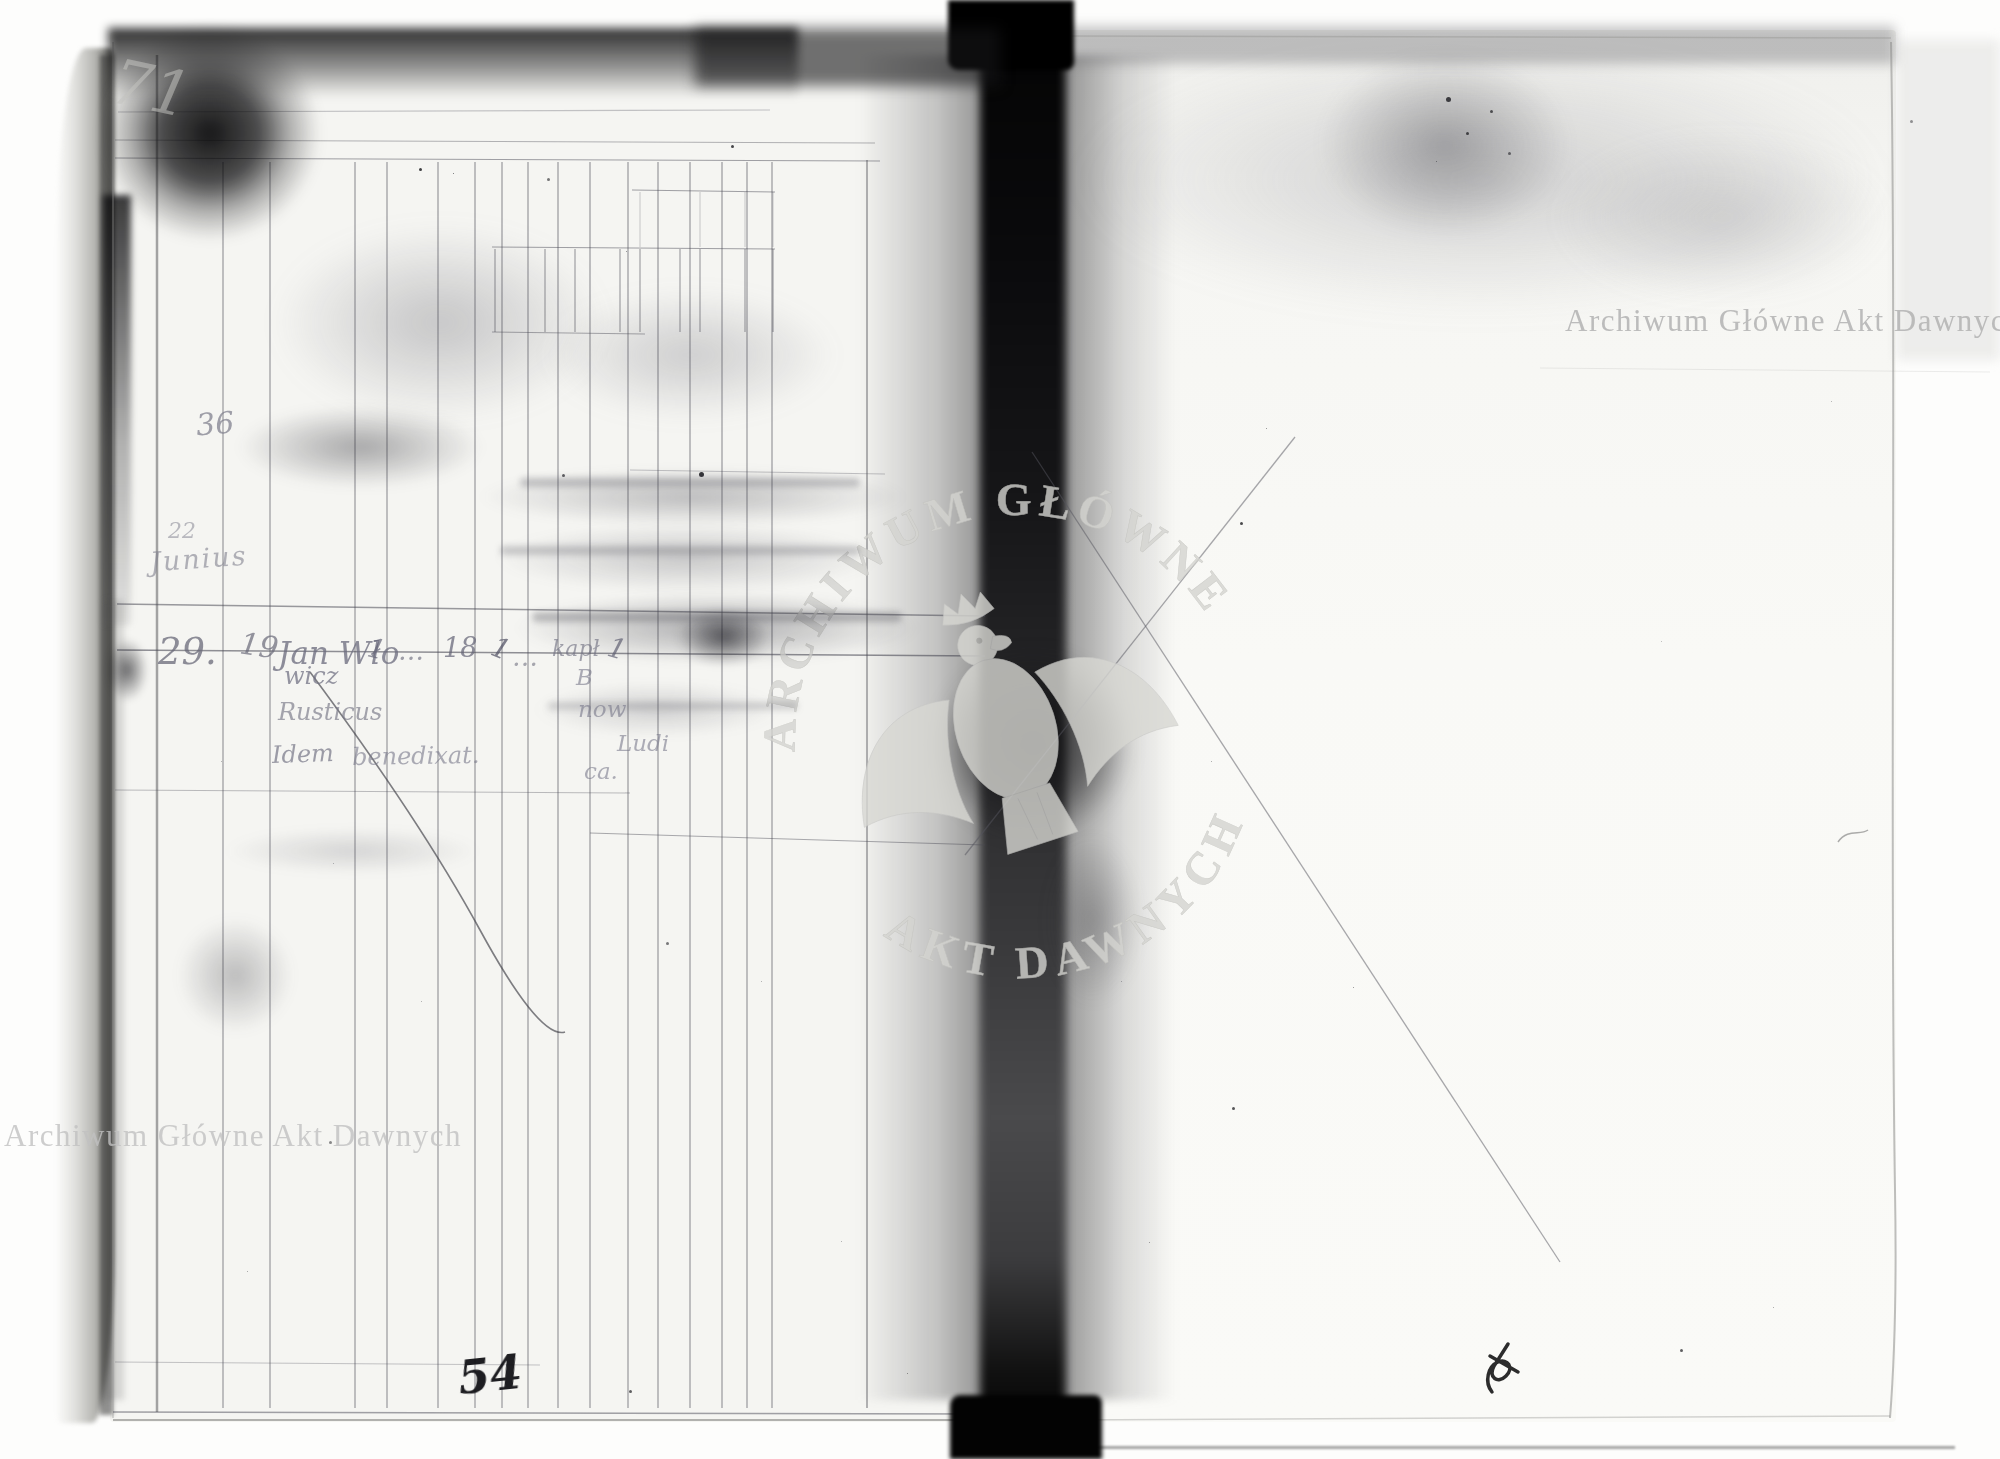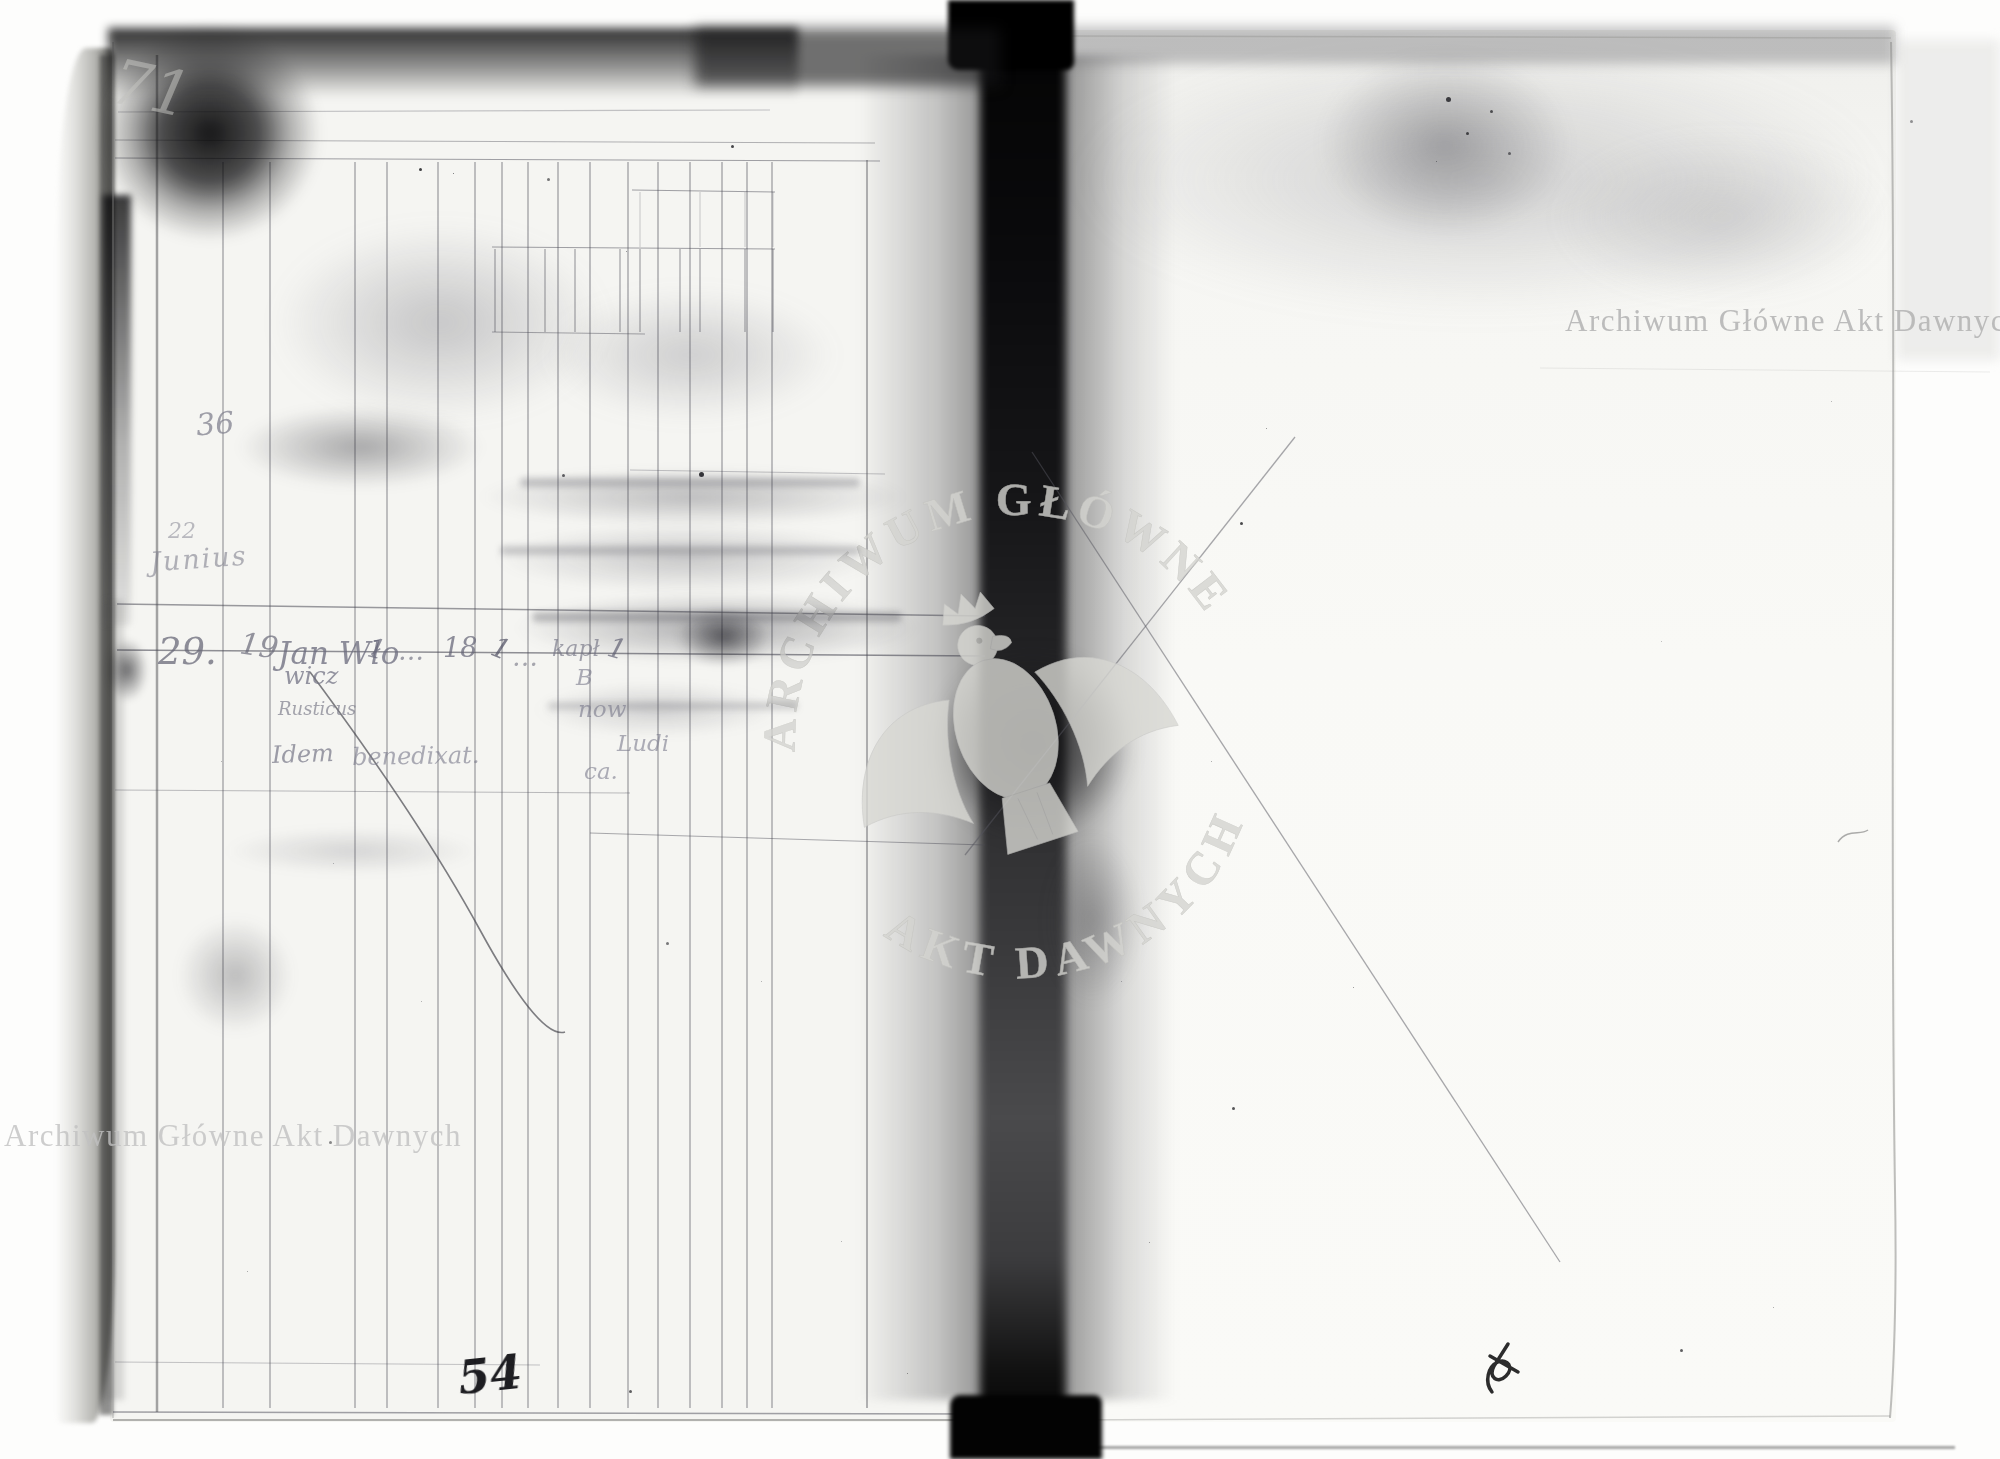--- a/index.html
+++ b/index.html
@@ -209,21 +209,21 @@
 
   <span class="hw" style="left:112px;top:52px;font-size:62px;color:rgba(195,195,192,.55);transform:rotate(12deg);z-index:5;">71</span>
   <span class="hw" style="left:196px;top:406px;font-size:30px;color:rgba(125,125,138,.72);transform:rotate(-5deg);">36</span>
   <span class="hw" style="left:168px;top:518px;font-size:22px;color:rgba(150,150,162,.65);">22</span>
   <span class="hw" style="left:150px;top:543px;font-size:27px;color:rgba(128,128,142,.6);transform:rotate(-4deg);letter-spacing:2px;">Junius</span>
 
   <span class="hw" style="left:158px;top:630px;font-size:37px;color:rgba(104,104,120,.75);">29.</span>
   <span class="hw" style="left:240px;top:628px;font-size:30px;color:rgba(104,104,120,.7);transform:rotate(8deg);">19</span>
   <span class="hw" style="left:278px;top:635px;font-size:31px;color:rgba(110,110,128,.78);">Jan Wło</span>
   <span class="hw" style="left:284px;top:662px;font-size:24px;color:rgba(110,110,128,.72);">wicz</span>
-  <span class="hw" style="left:278px;top:698px;font-size:18px;color:rgba(118,118,134,.66);">Rusticus</span>
+  <span class="hw" style="left:278px;top:698px;font-size:24px;color:rgba(118,118,134,.66);">Rusticus</span>
   <span class="hw" style="left:368px;top:633px;font-size:27px;color:rgba(100,100,118,.7);transform:rotate(14deg);">1</span>
   <span class="hw" style="left:398px;top:636px;font-size:26px;color:rgba(100,100,118,.6);">…</span>
   <span class="hw" style="left:443px;top:632px;font-size:27px;color:rgba(100,100,118,.72);">18</span>
   <span class="hw" style="left:492px;top:632px;font-size:28px;color:rgba(85,85,104,.75);transform:rotate(22deg);">1</span>
   <span class="hw" style="left:512px;top:642px;font-size:26px;color:rgba(100,100,118,.55);">…</span>
   <span class="hw" style="left:552px;top:636px;font-size:22px;color:rgba(115,115,132,.66);">kapł</span>
   <span class="hw" style="left:608px;top:632px;font-size:28px;color:rgba(95,95,114,.7);transform:rotate(16deg);">1</span>
   <span class="hw" style="left:576px;top:664px;font-size:23px;color:rgba(118,118,136,.6);">B</span>
   <span class="hw" style="left:578px;top:696px;font-size:23px;color:rgba(118,118,136,.6);">now</span>
   <span class="hw" style="left:580px;top:730px;font-size:23px;color:rgba(118,118,136,.58);margin-left:37px;">Ludi</span>

